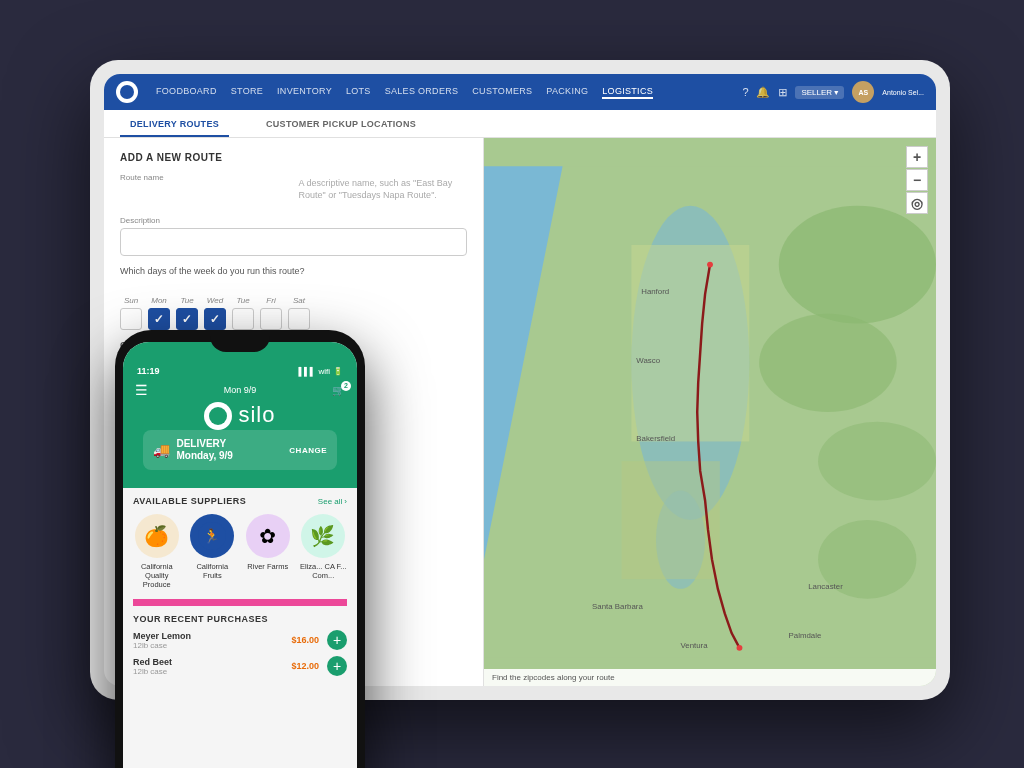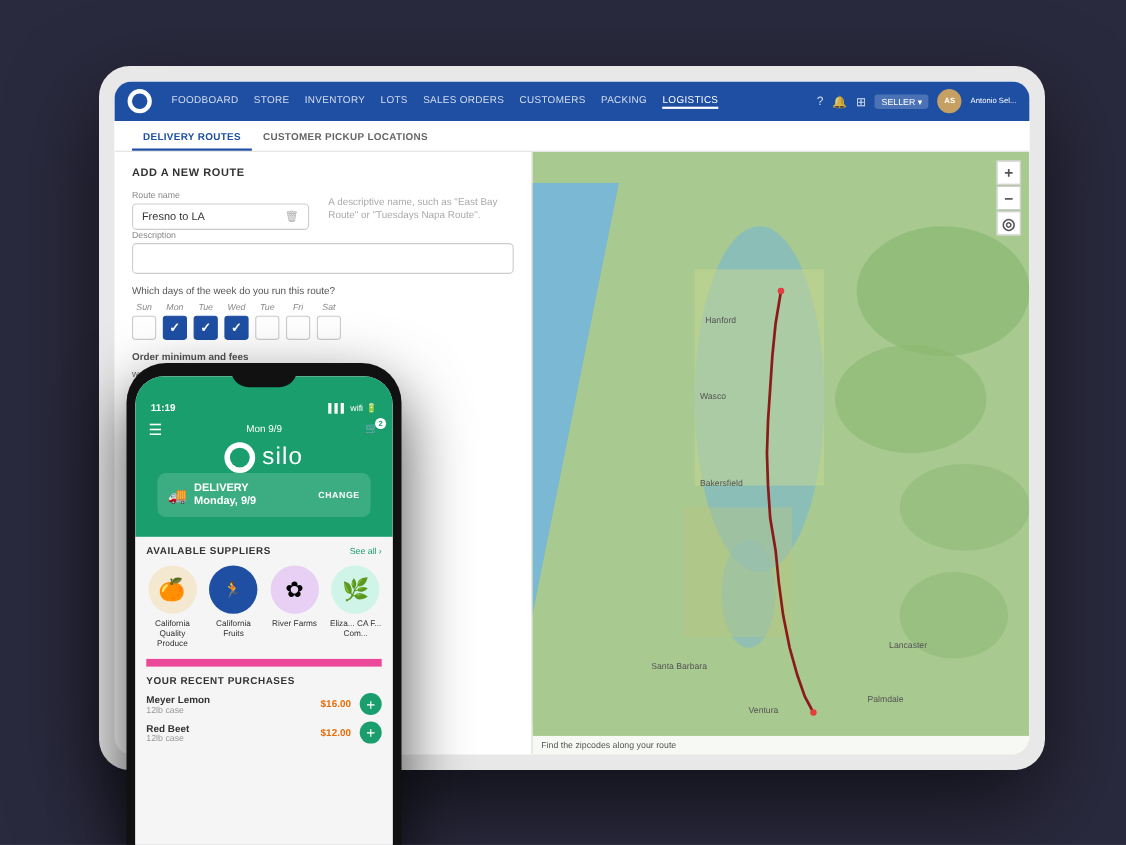--- a/index.html
+++ b/index.html
@@ -137,20 +137,21 @@
 
     
     .sub-nav {
       background: #fff;
       height: 28px;
       display: flex;
       align-items: flex-end;
       padding: 0 16px;
       border-bottom: 1px solid #e0e0e0;
       flex-shrink: 0;
+      gap: 27px;
     }
 
     .sub-nav-item {
       font-size: 9px;
       font-weight: 600;
       color: #666;
       padding: 6px 10px;
       cursor: pointer;
       border-bottom: 2px solid transparent;
       text-transform: uppercase;
@@ -183,20 +184,21 @@
       font-weight: 700;
       color: #333;
       text-transform: uppercase;
       letter-spacing: 0.5px;
       margin-bottom: 10px;
     }
 
     .form-row {
       display: flex;
       gap: 10px;
+      margin-bottom: 10px;
     }
 
     .form-group {
       flex: 1;
       display: flex;
       flex-direction: column;
     }
 
     .form-label {
       font-size: 8px;
@@ -235,21 +237,21 @@
       margin-bottom: 10px;
     }
 
     .days-section {
       margin-bottom: 10px;
     }
 
     .days-question {
       font-size: 9px;
       color: #555;
-      margin-bottom: 6px;
+      margin-bottom: 20px;
     }
 
     .days-row {
       display: flex;
       gap: 6px;
     }
 
     .day-item {
       display: flex;
       flex-direction: column;
@@ -686,24 +688,20 @@
       </div>
 
       <div class="main-content">
 
         <div class="left-panel">
           <div class="section-title">ADD A NEW ROUTE</div>
 
           <div class="form-row">
             <div class="form-group">
               <div class="form-label">Route name</div>
-              <div class="form-input">
-                <span>Fresno to LA</span>
-                <span style="color:#aaa;font-size:10px;">🗑</span>
-              </div>
             </div>
             <div class="form-hint">A descriptive name, such as "East Bay Route" or "Tuesdays Napa Route".</div>
           </div>
 
           <div class="form-label">Description</div>
           <div class="form-textarea"></div>
 
           <div class="days-section">
             <div class="days-question">Which days of the week do you run this route?</div>
             <div class="days-row">

